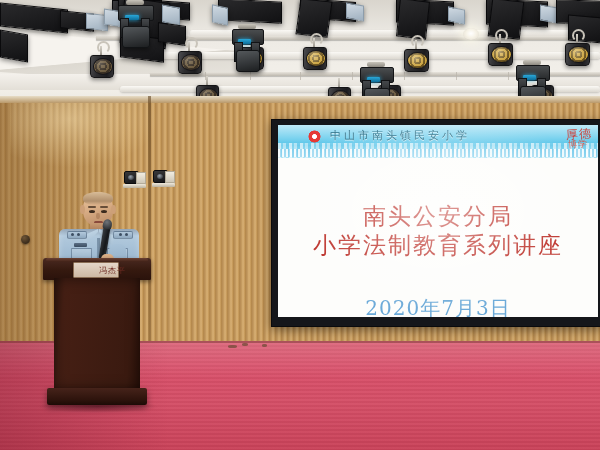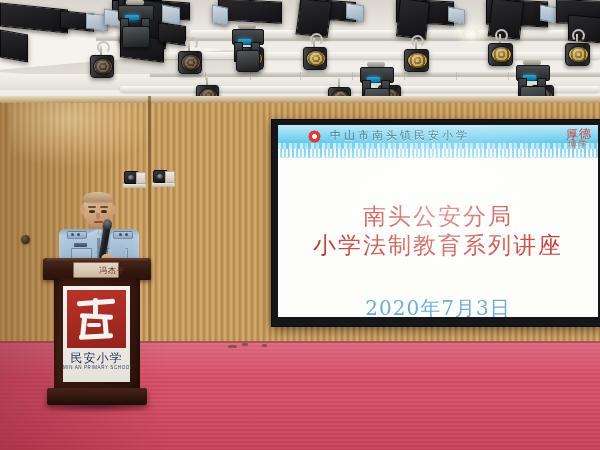--- a/index.html
+++ b/index.html
@@ -713,31 +713,16 @@
     <div class="sp-watch"></div>
   </div>
 
   <div class="podium">
     <div class="podium-shadow"></div>
     <div class="podium-top"></div>
     <div class="nameplate">
       <span>冯杰平</span>
     </div>
     <div class="podium-body"></div>
-    <div class="emblem-panel">
-      <div class="emblem-red">
-        <div class="emblem-mark">
-          <i class="m1"></i>
-            <i class="m2"></i>
-            <i class="m3"></i>
-          <i class="m4"></i>
-            <i class="m5"></i>
-            <i class="m6"></i>
-            <i class="m7"></i>
-        </div>
-      </div>
-      <div class="emblem-cn">民安小学</div>
-      <div class="emblem-en">MIN AN PRIMARY SCHOOL</div>
-    </div>
     <div class="podium-base"></div>
   </div>
 
 </div>
 
 </body></html>

